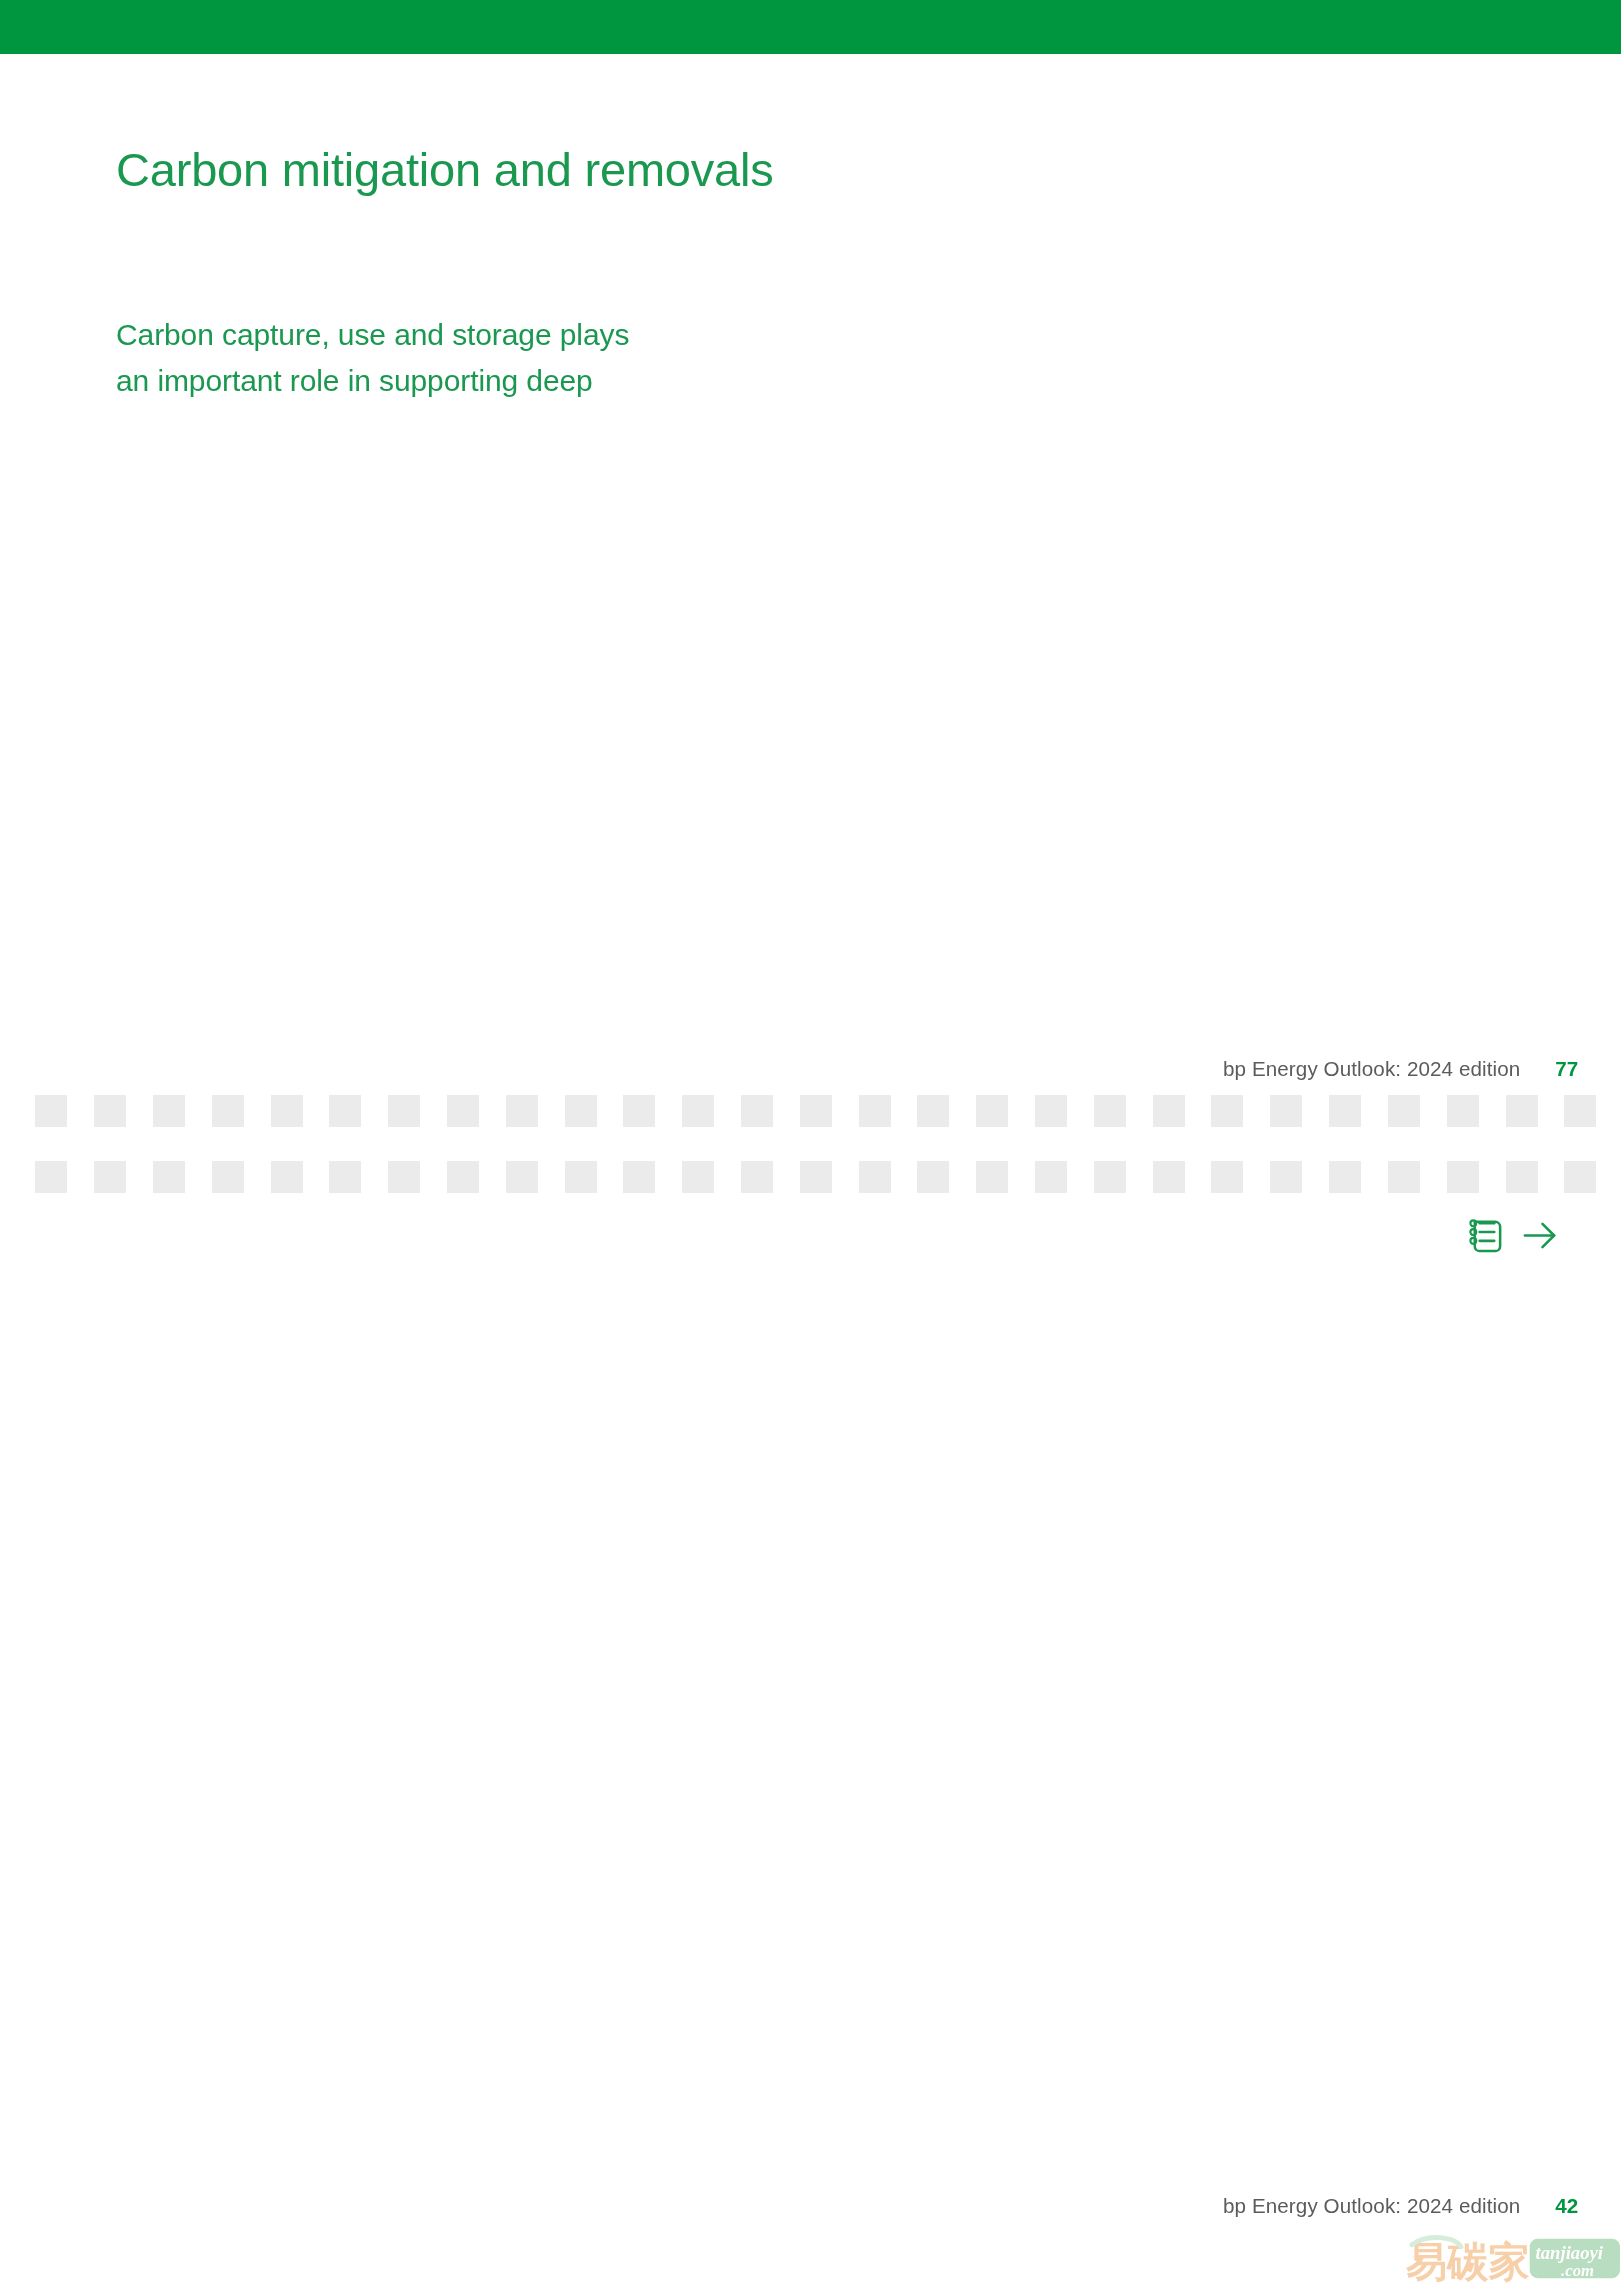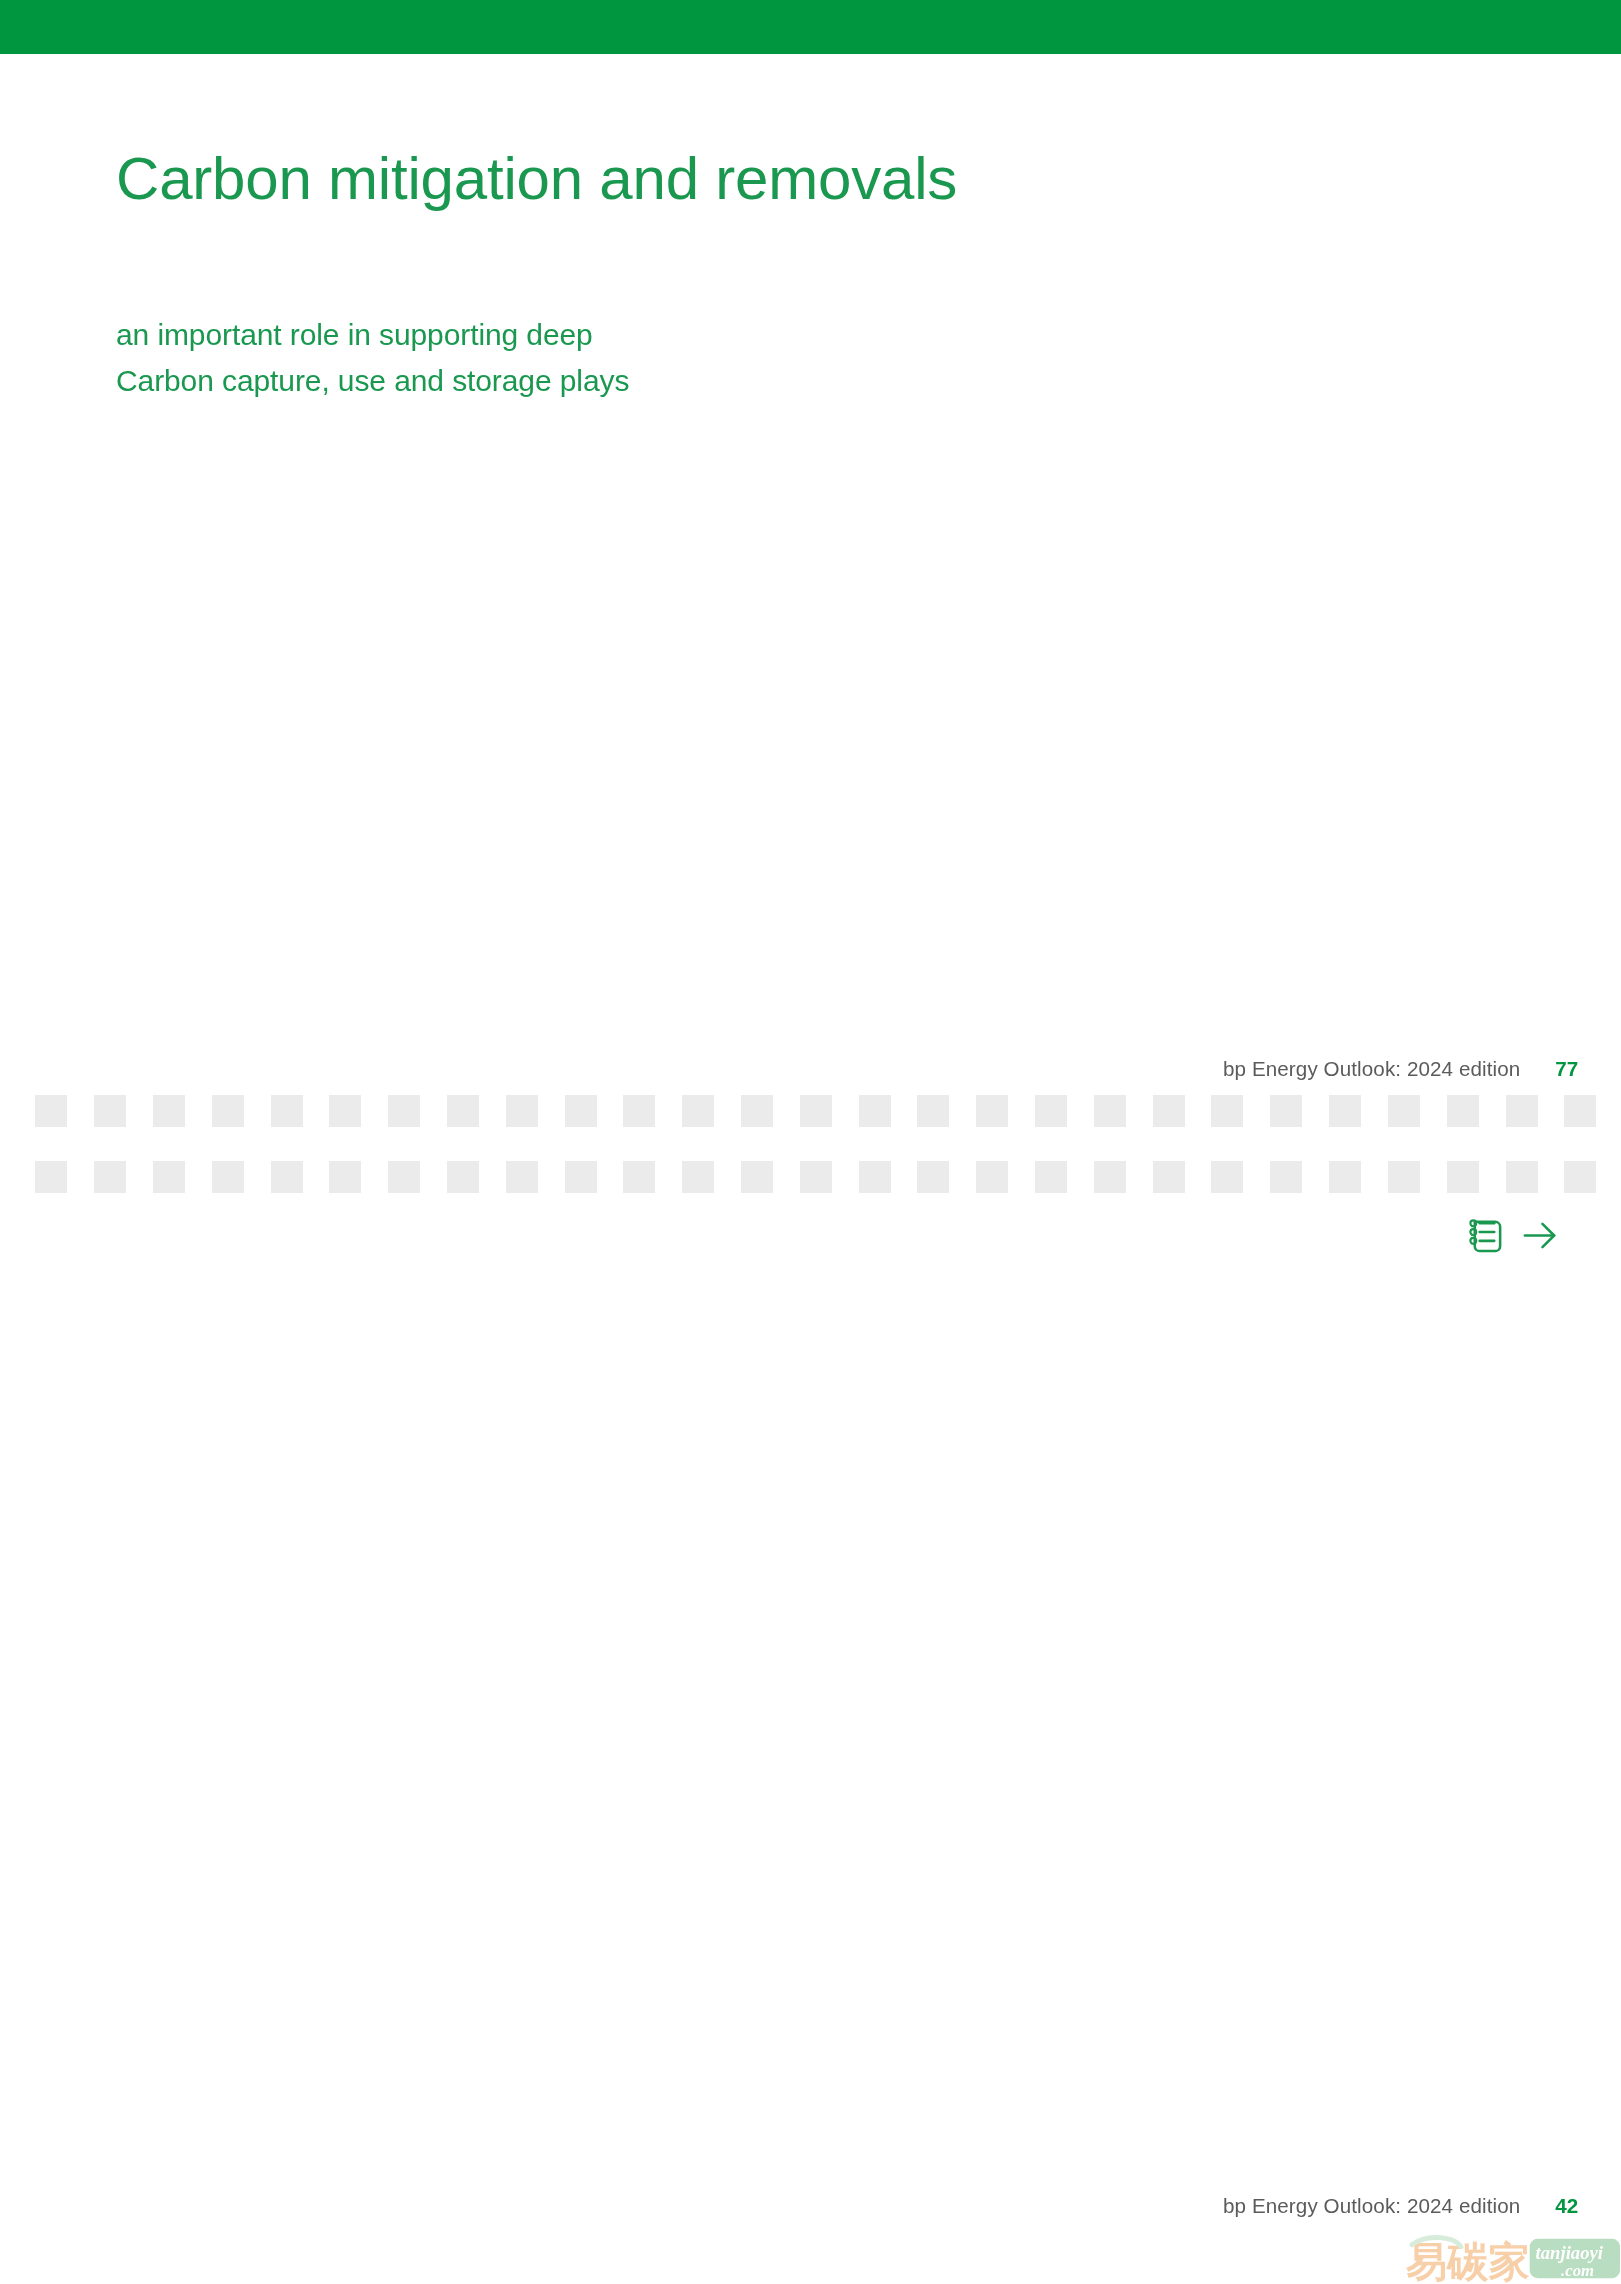--- a/index.html
+++ b/index.html
@@ -27,21 +27,21 @@
     width: 1621px;
     height: 54px;
     background: #009640;
   }
 
   
   .page-title {
     position: absolute;
     left: 116px;
     top: 110px;
-    font-size: 60px;
+    font-size: 47px;
     line-height: 57px;
     font-weight: 400;
     color: #1a9850;
     letter-spacing: -0.2px;
     white-space: nowrap;
   }
 
   
   .standfirst {
     position: absolute;
@@ -125,22 +125,22 @@
 </head>
 <body>
 
 <div class="page">
 
   <div class="top-band"></div>
 
   <h1 class="page-title">Carbon mitigation and removals</h1>
 
   <div class="standfirst">
+    <span class="sf-line">Carbon capture, use and storage plays</span>
     <span class="sf-line">an important role in supporting deep</span>
-    <span class="sf-line">Carbon capture, use and storage plays</span>
   </div>
 
   <div class="page-footer footer-top">
     <span class="footer-label">bp Energy Outlook: 2024 edition</span>
     <span class="footer-pagenum">77</span>
   </div>
 
   <div class="dot-band dot-band-row1">
       <span class="dot-square" style="left: 35px; width: 32px; height: 32px; background: rgb(235, 235, 235);"></span>
       <span class="dot-square" style="left: 94px; width: 32px; height: 32px; background: rgb(235, 235, 235);"></span>

